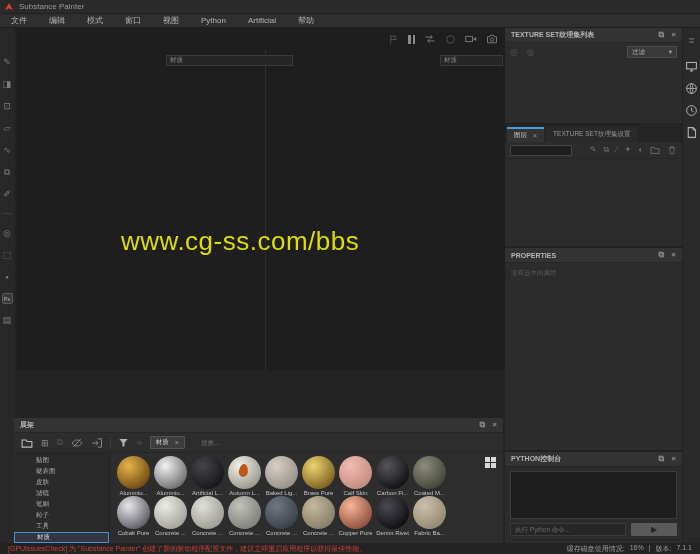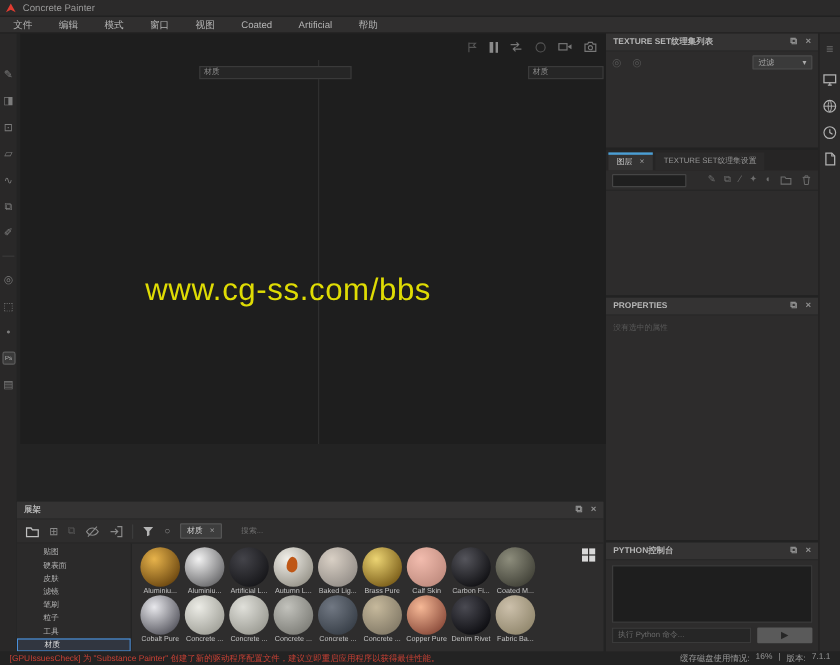--- a/index.html
+++ b/index.html
@@ -163,31 +163,31 @@
     <symbol id="i-logo" viewBox="0 0 16 16">
         <path d="M8 1.5 14.5 13 8 9.8 1.5 13z" fill="#e03c31"></path>
       </symbol>
   </defs>
 </svg>
 
 <div class="titlebar">
   <svg width="10" height="10">
       <use href="#i-logo"></use>
     </svg>
-  <span class="apptitle">Concrete Painter</span>
+  <span class="apptitle">Substance Painter</span>
 </div>
 
 <div class="menubar">
 
 <div class="menuitem">文件</div>
     <div class="menuitem">编辑</div>
     <div class="menuitem">模式</div>
     <div class="menuitem">窗口</div>
     <div class="menuitem">视图</div>
-    <div class="menuitem">Coated</div>
+    <div class="menuitem">Python</div>
     <div class="menuitem">Artificial</div>
     <div class="menuitem">帮助</div>
   </div>
 
 <div class="lefttools">
   <div style="display:flex;flex-direction:column;gap:10px;align-items:center">
 
   <div class="tool">✎</div>
       <div class="tool">◨</div>
       <div class="tool">⊡</div>

